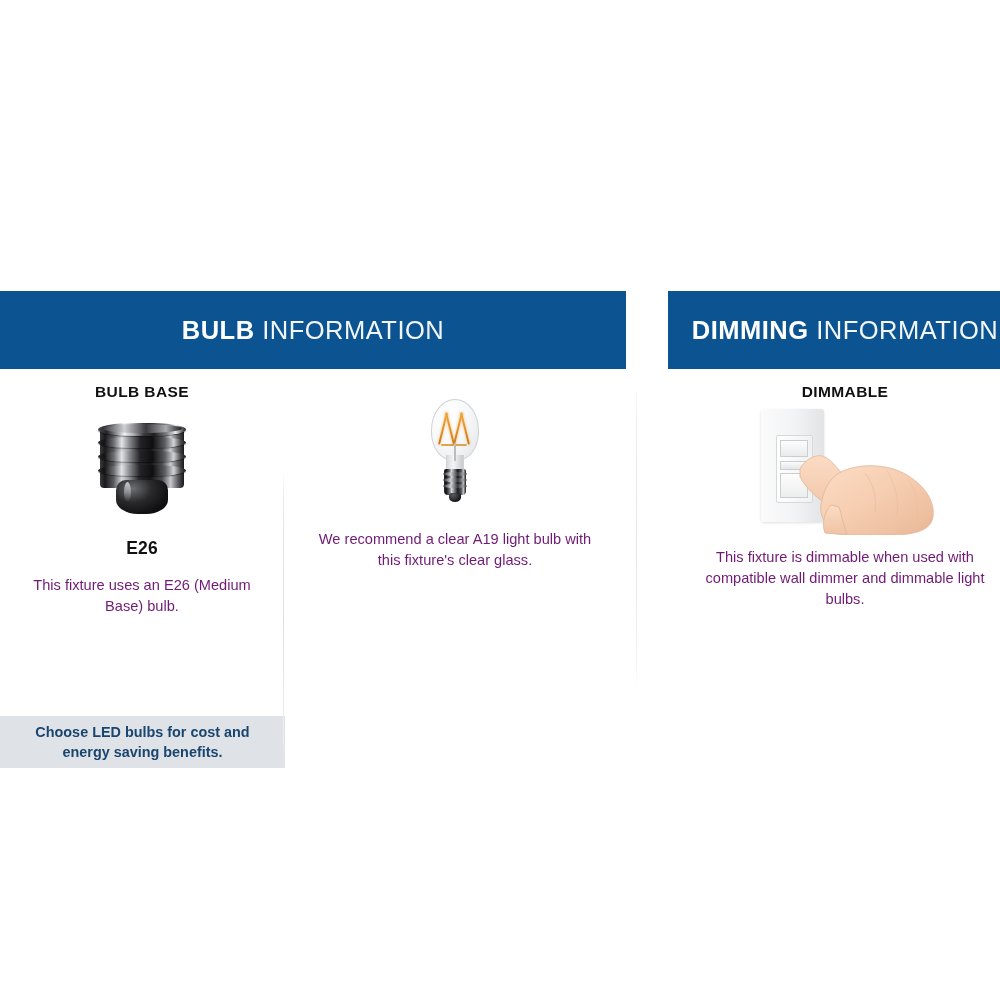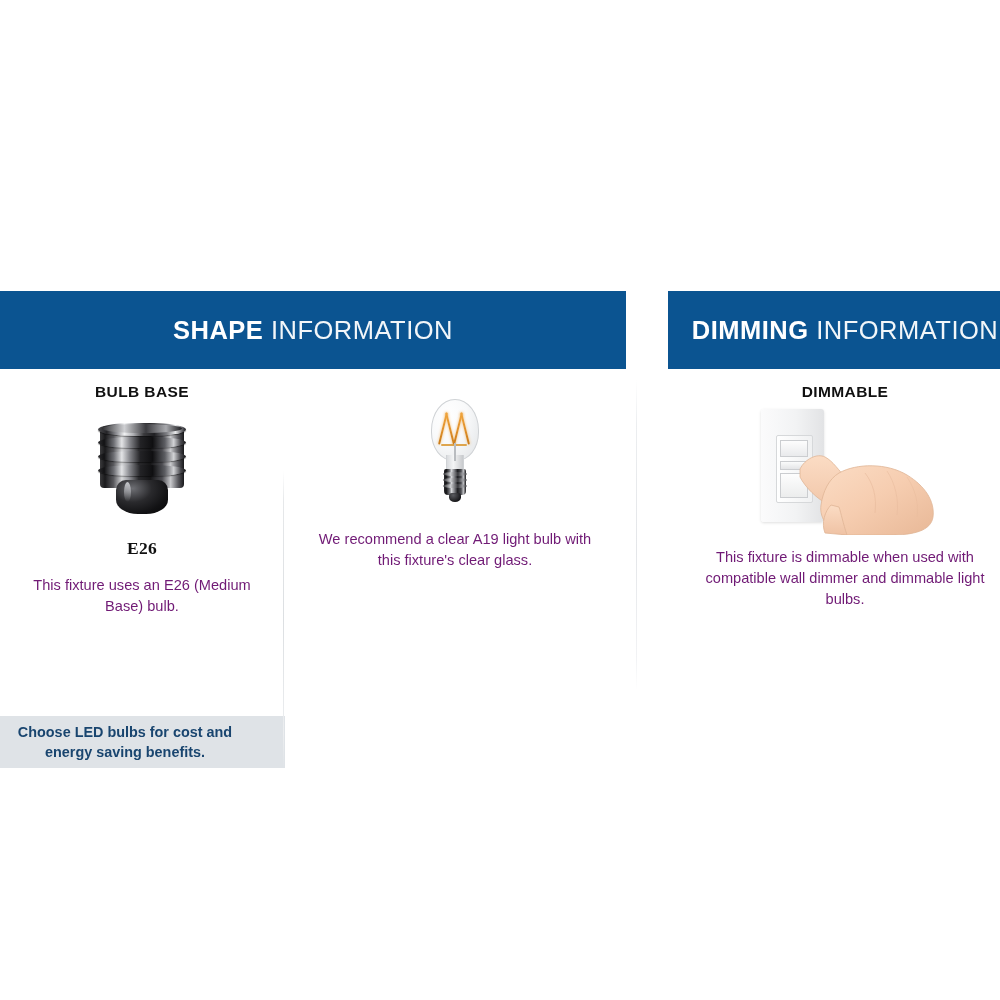--- a/index.html
+++ b/index.html
@@ -99,21 +99,20 @@
     margin-top: 10px;
   }
 
   .spec-label {
     text-align: center;
     font-size: 17.5px;
     font-weight: 700;
     color: #111111;
     margin-top: 7px;
     letter-spacing: 0.2px;
-    font-family: Liberation Serif, serif;
   }
 
   .desc {
     text-align: center;
     font-size: 14.6px;
     line-height: 1.43;
     color: #701a75;
     margin: 16px auto 0 auto;
     font-weight: 400;
   }
@@ -124,21 +123,21 @@
   
   .led-callout {
     position: absolute;
     left: 0px;
     top: 347px;
     width: 285px;
     height: 52px;
     background: #dfe3e7;
     display: flex;
     align-items: center;
-    justify-content: flex-start;
+    justify-content: center;
   }
   .led-callout .led-text {
     text-align: center;
     font-size: 14.4px;
     line-height: 1.42;
     font-weight: 700;
     color: #19456f;
     width: 250px;
   }
 
@@ -353,21 +352,21 @@
 </head>
 <body>
 
 <div id="stage">
 
   <div class="panel-gap-line"></div>
 
   <section class="panel" id="panel-bulb">
 
     <div class="panel-header">
-      <div class="htext"><b>SHAPE</b><span>&nbsp;</span><span>INFORMATION</span></div>
+      <div class="htext"><b>BULB</b><span>&nbsp;</span><span>INFORMATION</span></div>
     </div>
 
     <div class="panel-body">
       <div class="col-divider"></div>
 
       <div class="cols">
 
         <div class="col" id="col-base">
           <h3 class="sub-title">BULB BASE</h3>
 

